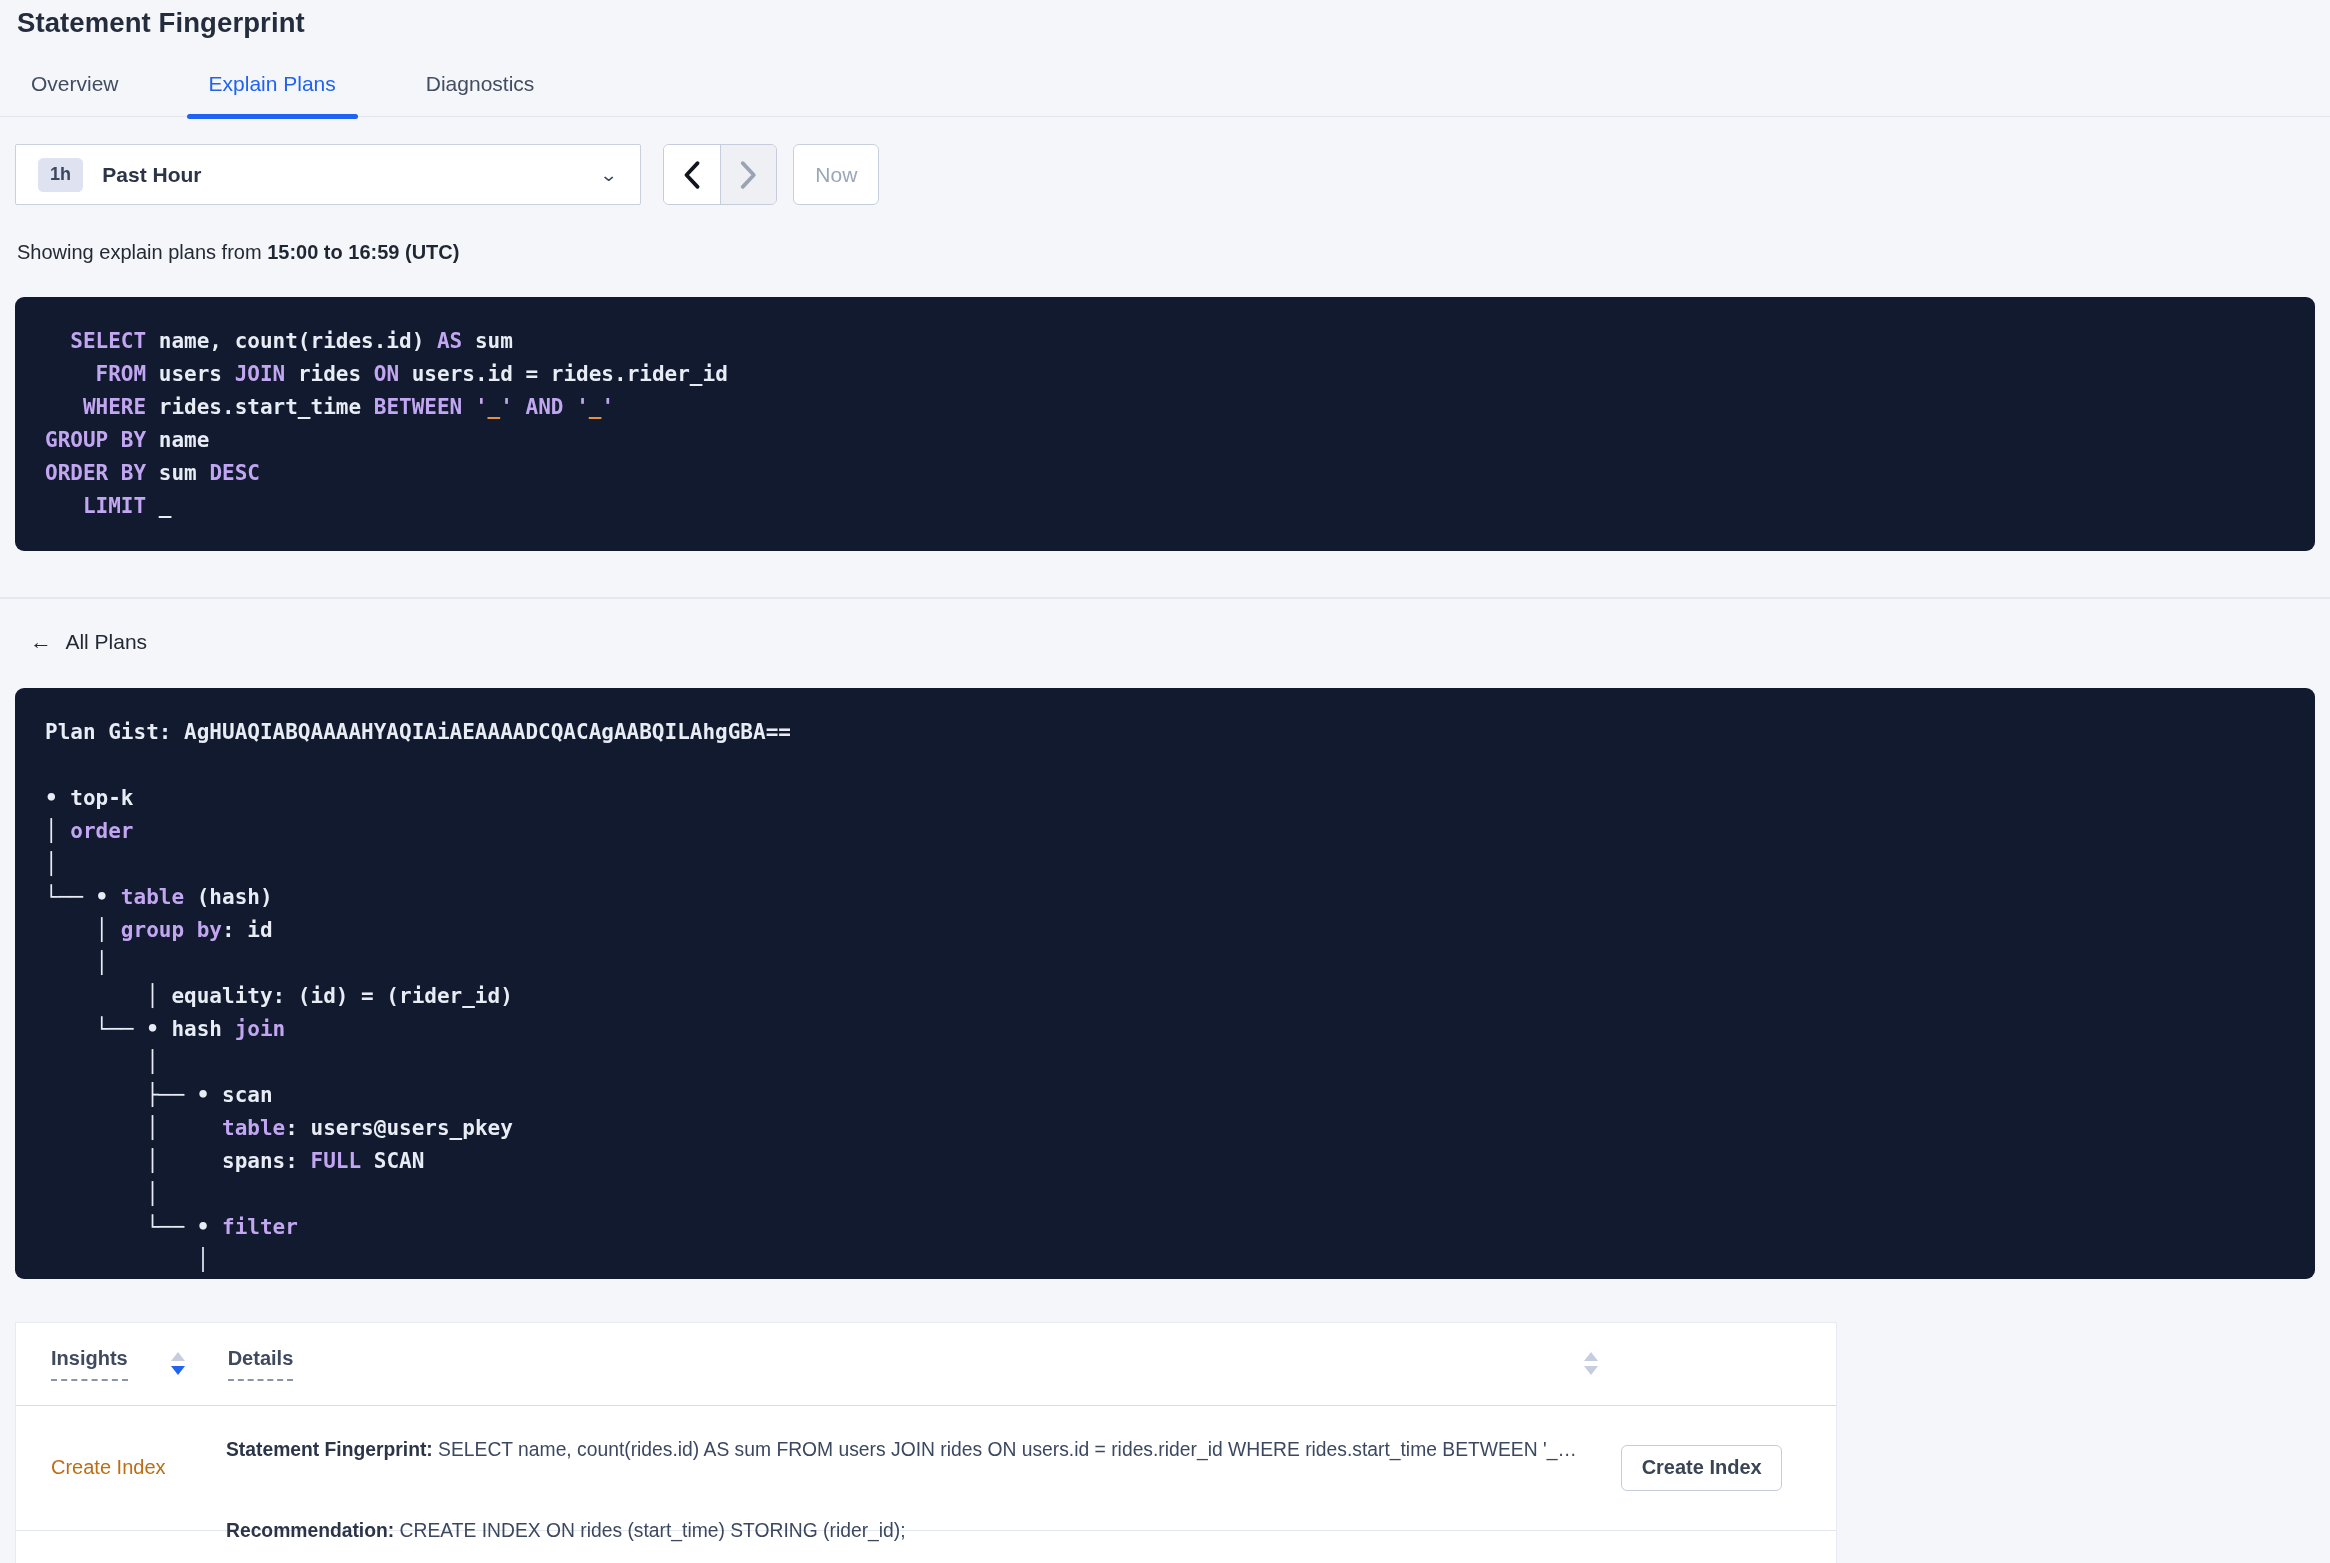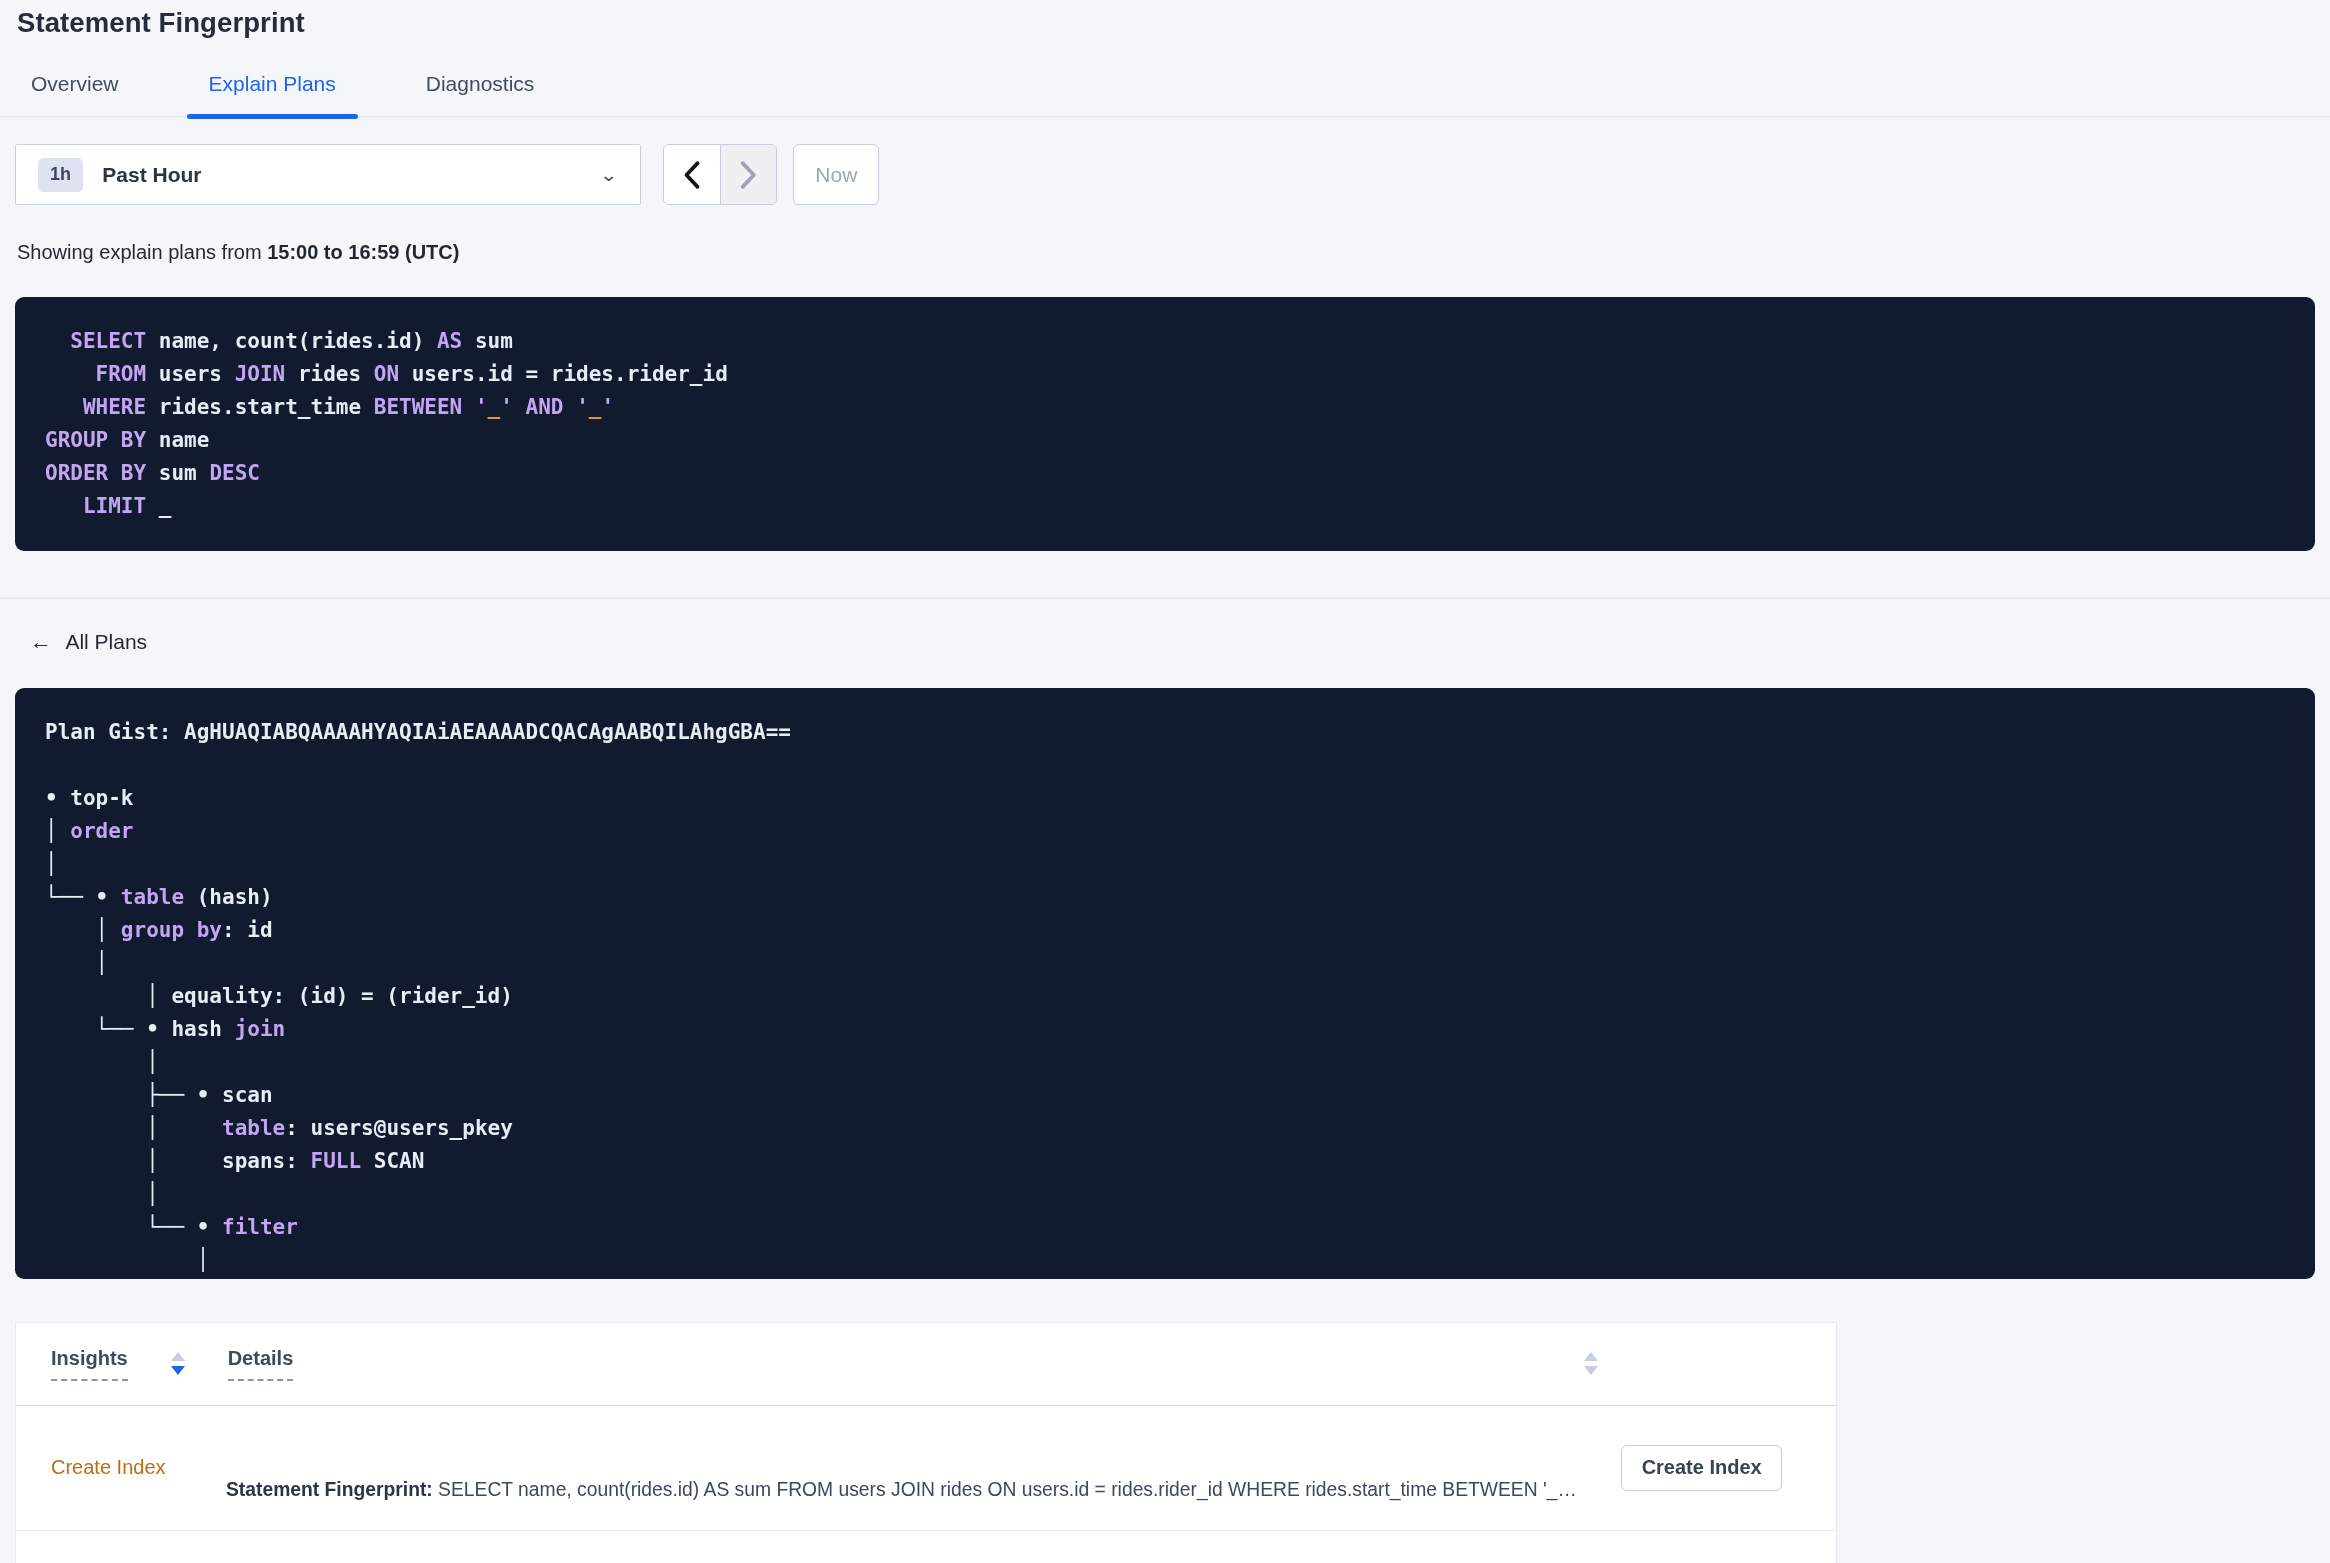--- a/index.html
+++ b/index.html
@@ -325,17 +325,20 @@
       <span class="tri-up"></span>
       <span class="tri-down"></span>
     </span>
   </div>
   <div class="table-row">
     <span class="insight-cell">Create Index</span>
     <div class="details-cell">
       <div class="details-line">
         <b>Statement Fingerprint:</b><span> SELECT name, count(rides.id) AS sum FROM users JOIN rides ON users.id = rides.rider_id WHERE rides.start_time BETWEEN '_…</span>
       </div>
+      <div class="details-line">
+        <b>Recommendation:</b><span> CREATE INDEX ON rides (start_time) STORING (rider_id);</span>
+      </div>
     </div>
     <button class="action-btn">Create Index</button>
   </div>
 </div>
 
 
 </body></html>

